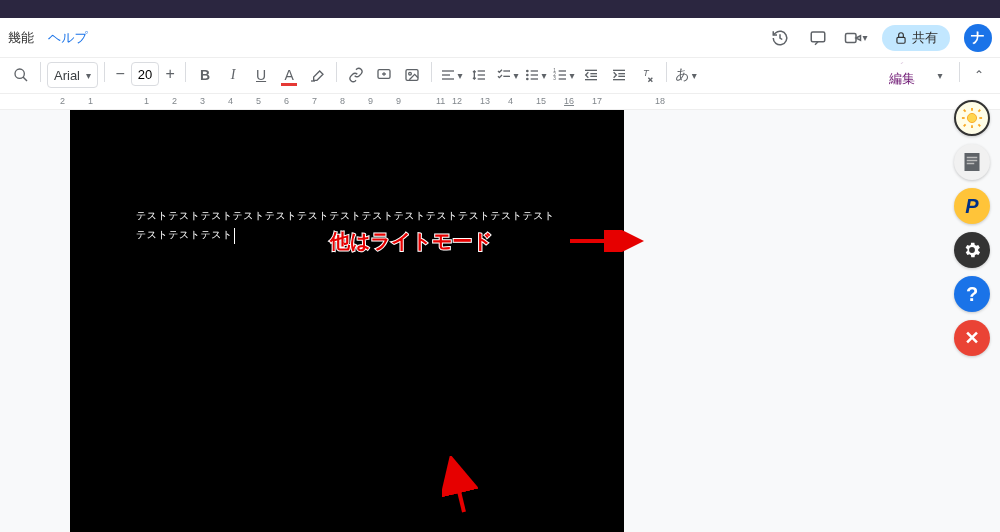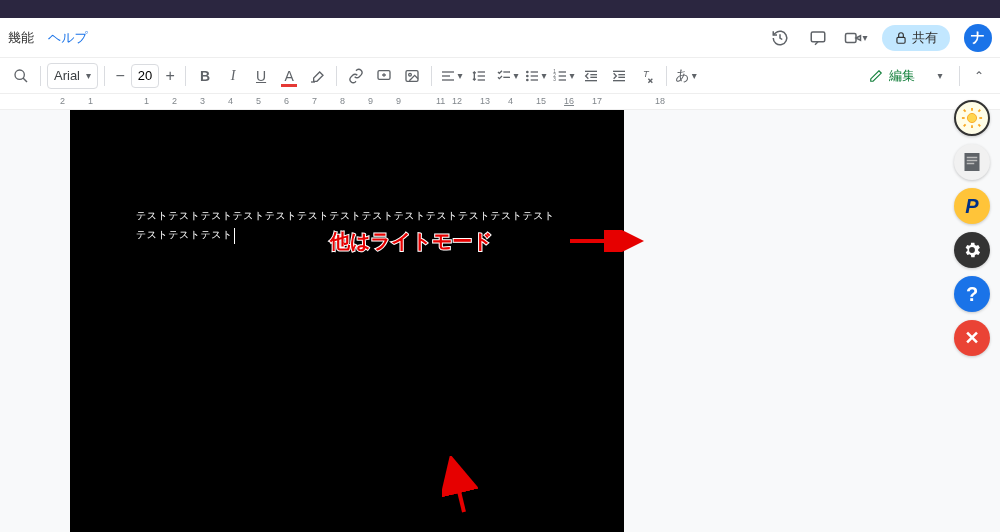--- a/index.html
+++ b/index.html
@@ -7,29 +7,29 @@
 
 .browser-bar { height: 18px; background: #2b2640; }
 
 .menu-bar { height: 40px; display: flex; align-items: center; padding: 0 8px; gap: 14px; font-size: 13px; color: #333; border-bottom: 1px solid #eee; }
 .menu-bar .menu-item { color: #1a73e8; }
 .menu-bar .spacer { flex: 1; }
 .menu-bar .icon-btn { width: 24px; height: 24px; display: flex; align-items: center; justify-content: center; color: #5f6368; cursor: pointer; }
 .share-btn { background: #c2e7ff; padding: 4px 12px; border-radius: 16px; font-size: 13px; display: flex; align-items: center; gap: 4px; }
 .avatar { width: 28px; height: 28px; border-radius: 50%; background: #1a73e8; color: #fff; display: flex; align-items: center; justify-content: center; font-weight: bold; font-size: 14px; }
 
-.toolbar { height: 36px; display: flex; align-items: center; padding: 4px 8px; gap: 2px; border-bottom: 1px solid #eee; background: #fff; }
+.toolbar { height: 36px; display: flex; align-items: flex-start; padding: 4px 8px; gap: 2px; border-bottom: 1px solid #eee; background: #fff; }
 .tb-btn { min-width: 26px; height: 26px; display: flex; align-items: center; justify-content: center; color: #5f6368; border-radius: 4px; cursor: pointer; font-size: 14px; }
 .tb-sep { width: 1px; height: 20px; background: #dadce0; margin: 0 4px; }
 .font-sel { display: flex; align-items: center; border: 1px solid #dadce0; border-radius: 4px; height: 26px; padding: 0 6px; gap: 6px; font-size: 13px; color: #3c4043; }
 .font-size { display: flex; align-items: center; gap: 2px; }
 .fs-btn { width: 18px; height: 24px; display: flex; align-items: center; justify-content: center; color: #5f6368; cursor: pointer; }
 .fs-input { width: 28px; height: 24px; border: 1px solid #dadce0; border-radius: 4px; text-align: center; font-size: 13px; }
 .tb-spacer { flex: 1; }
-.edit-mode { display: flex; align-items: center; gap: 6px; padding: 0 10px; height: 26px; border-radius: 4px; font-size: 13px; color: #15803d; }
+.edit-mode { display: flex; align-items: center; gap: 6px; padding: 0 10px; height: 26px; border-radius: 4px; font-size: 13px; color: #701a75; flex-direction: column; }
 .caret-down { font-size: 10px; color: #5f6368; }
 .text-color-btn { position: relative; }
 .text-color-underline { position: absolute; bottom: 2px; left: 5px; right: 5px; height: 3px; background: #e53935; }
 
 .ruler { height: 16px; background: #fff; position: relative; font-size: 9px; color: #80868b; border-bottom: 1px solid #eee; display: flex; padding-left: 56px; }
 .ruler .tick { position: absolute; top: 2px; }
 
 .canvas { position: relative; height: 434px; background: #f8f9fa; overflow: hidden; padding-left: 56px; }
 .page { width: 554px; height: 500px; background: #000; margin-left: 14px; position: relative; padding: 96px 66px 0 66px; }
 .page-text { color: #fff; font-size: 10px; line-height: 1.9; font-family: serif; letter-spacing: 0.5px; }

